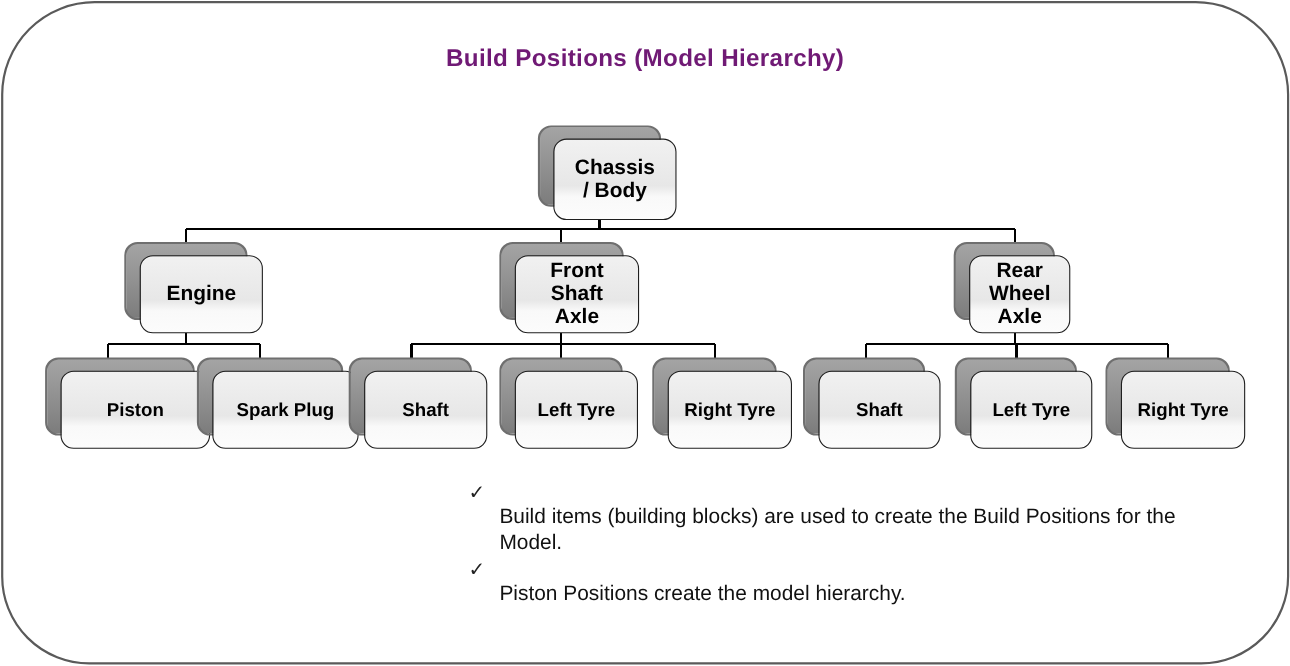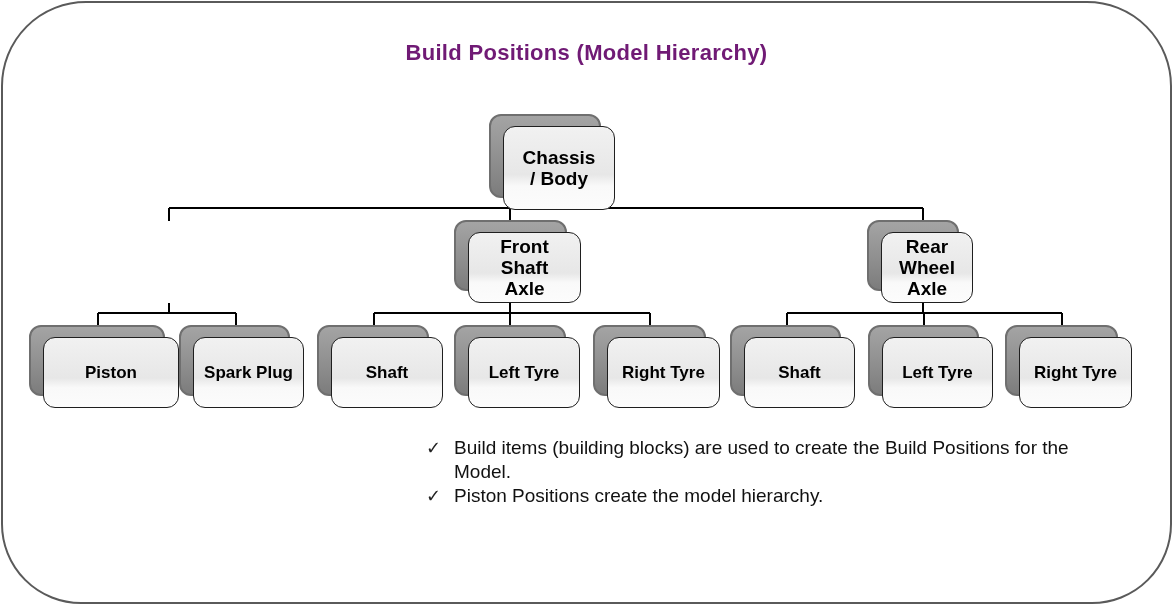--- a/index.html
+++ b/index.html
@@ -45,44 +45,44 @@
     box-sizing:border-box;
     display:flex;align-items:center;justify-content:center;
     text-align:center;
   }
   .node .label{
     white-space:pre-line;
     font-weight:bold;color:#000000;
     font-size:19px;line-height:1.12;
   }
   .node.leaf .label{font-size:17px;}
-  .n0{left:503px;top:126px;width:112px;height:84px;}
+  .n0{left:503px;top:126px;width:112px;height:74px;}
   .n1{left:127px;top:232px;width:112px;height:71px;}
   .n2{left:468px;top:232px;width:113px;height:71px;}
   .n3{left:881px;top:232px;width:92px;height:71px;}
-  .n4{left:43px;top:337px;width:136px;height:71px;}
-  .n5{left:193px;top:337px;width:111px;height:71px;}
+  .n4{left:55px;top:337px;width:136px;height:71px;}
+  .n5{left:193px;top:337px;width:111px;height:71px;padding-left:22px;}
   .n6{left:331px;top:337px;width:112px;height:71px;}
   .n7{left:468px;top:337px;width:112px;height:71px;}
   .n8{left:607px;top:337px;width:113px;height:71px;}
   .n9{left:744px;top:337px;width:111px;height:71px;}
   .n10{left:882px;top:337px;width:111px;height:71px;}
   .n11{left:1019px;top:337px;width:113px;height:71px;}
   .notes{
     position:absolute;left:426px;top:436px;width:700px;
     font-size:19px;color:#111111;line-height:24px;
   }
   .note-row{display:flex;align-items:flex-start;}
   .note-row + .note-row{margin-top:0;}
   .check{
     flex:0 0 auto;
     width:28px;
     font-size:18px;color:#222222;
   }
-  .note-text{flex:1 1 auto;}
+  .note-text{flex:1 1 auto;margin-top:22px;}
 </style>
 </head>
 <body>
 
 <div class="canvas">
   <div class="frame"></div>
 
   <div class="title">Build Positions (Model Hierarchy)</div>
 
   <svg class="connectors" width="1173" height="605" viewBox="0 0 1173 605" aria-hidden="true">
@@ -95,20 +95,26 @@
   </svg>
 
   <div class="node n0">
     <div class="shadow"></div>
     <div class="face">
       <span class="label">Chassis
 / Body</span>
     </div>
   </div>
 
+  <div class="node n1">
+    <div class="shadow"></div>
+    <div class="face">
+      <span class="label">Engine</span>
+    </div>
+  </div>
 
   <div class="node n2">
     <div class="shadow"></div>
     <div class="face">
       <span class="label">Front
 Shaft
 Axle</span>
     </div>
   </div>
 

